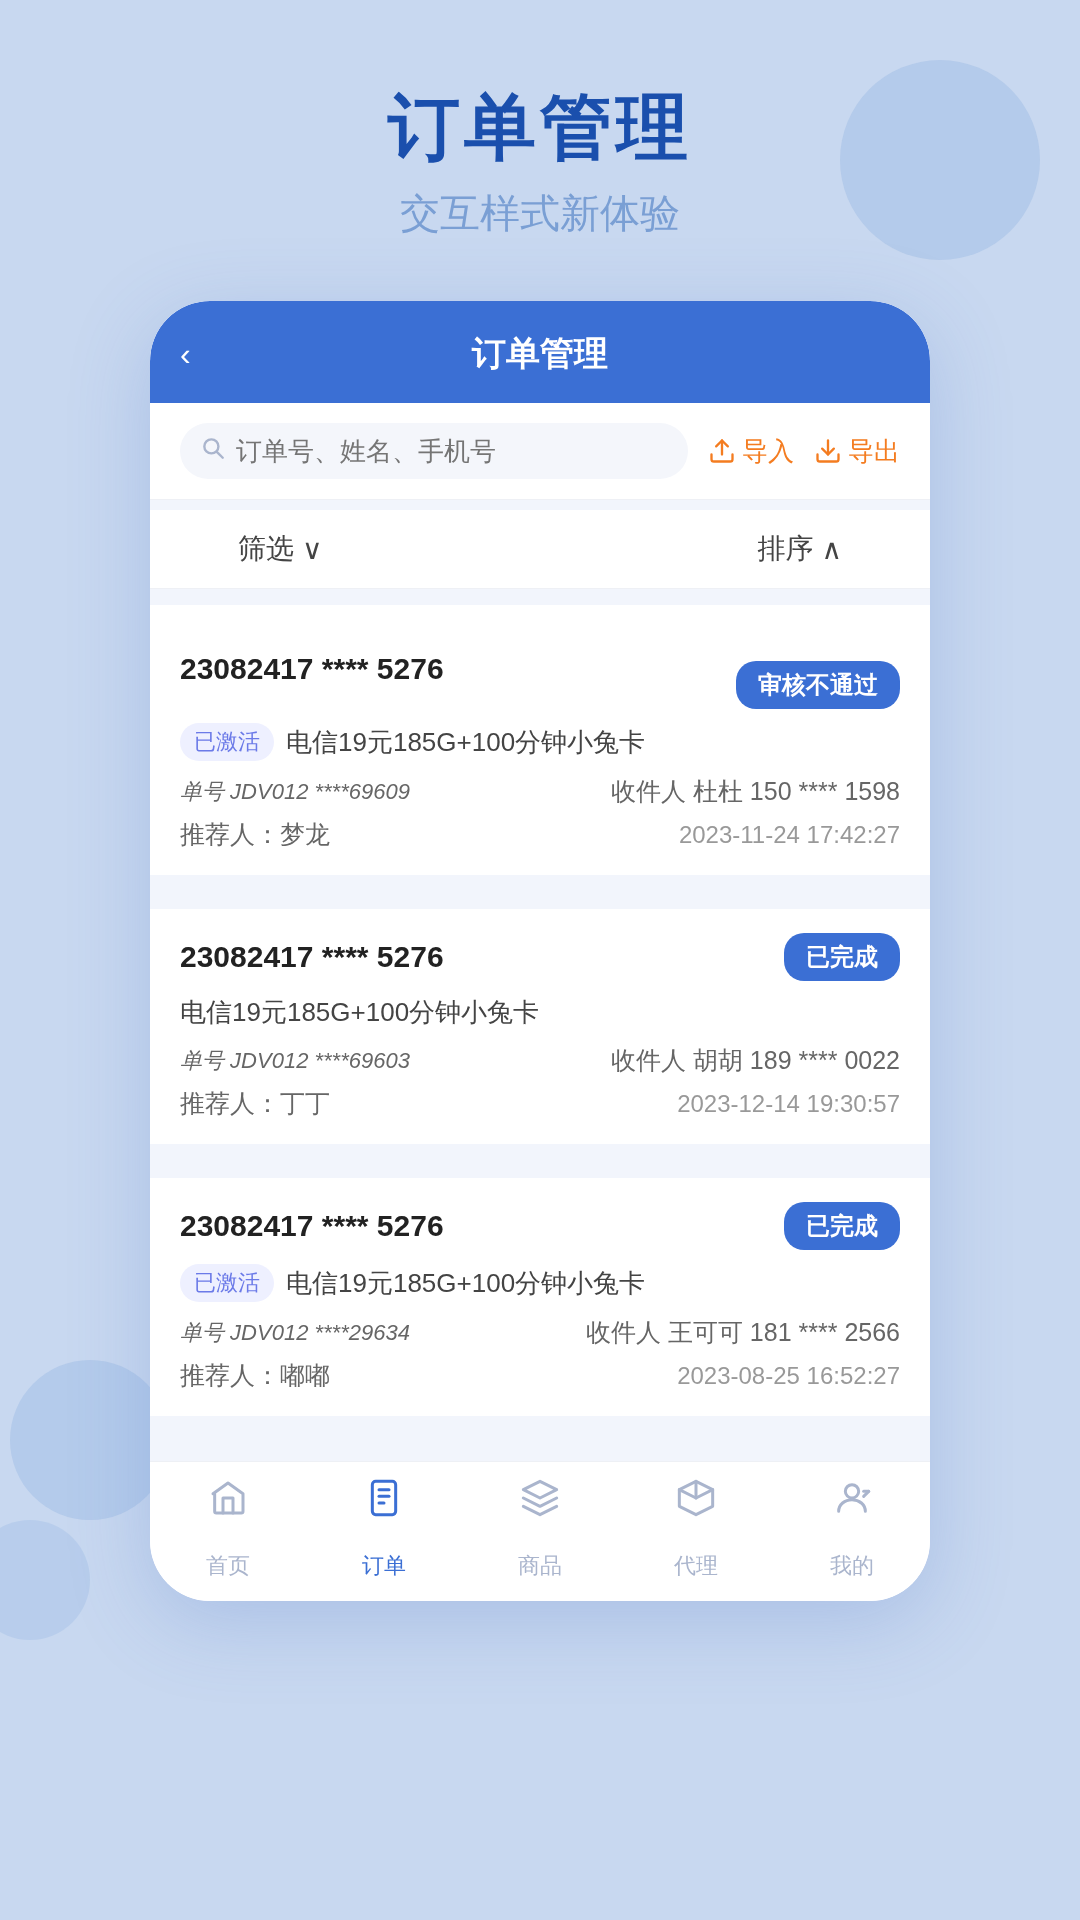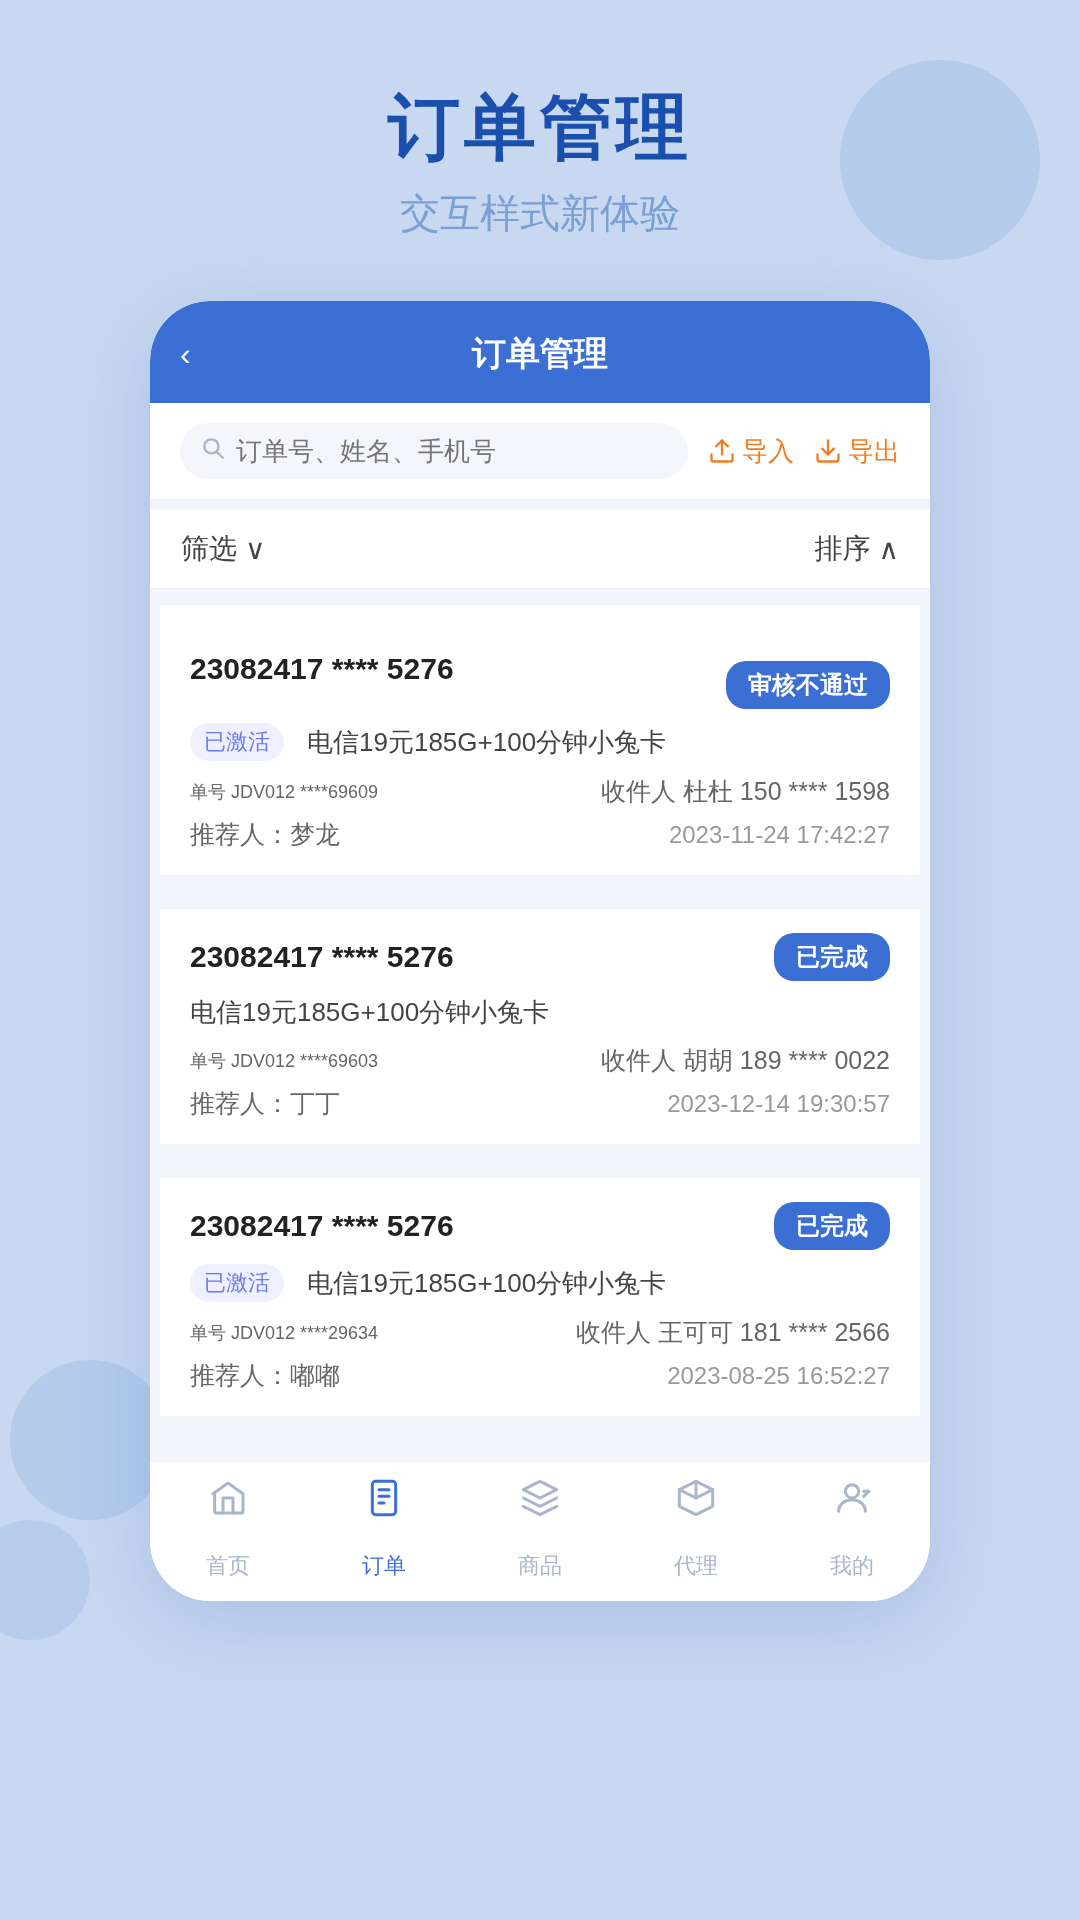--- a/index.html
+++ b/index.html
@@ -146,39 +146,39 @@
       gap: 6px;
       font-size: 26px;
       cursor: pointer;
       color: #f47c20;
       white-space: nowrap;
     }
 
     
     .filter-sort-bar {
       background: white;
-      padding: 20px 31px;
+      padding: 20px 88px;
       display: flex;
       justify-content: space-between;
       border-bottom: 1px solid #eef0f5;
       margin-top: 10px;
     }
     .filter-btn, .sort-btn {
       display: flex;
       align-items: center;
       gap: 8px;
       font-size: 28px;
       color: #444;
       cursor: pointer;
     }
 
     
     .order-list {
       flex: 1;
-      padding: 16px 10px;
+      padding: 16px 0;
       display: flex;
       flex-direction: column;
       gap: 12px;
     }
 
     
     .order-card {
       background: white;
       margin: 0 0;
       padding: 24px 30px;
@@ -200,21 +200,21 @@
       font-size: 24px;
       font-weight: 600;
       color: white;
     }
     .status-rejected { background: #3b6fd4; margin-top: 32px; }
     .status-done { background: #3b6fd4; }
 
     .product-line {
       display: flex;
       align-items: center;
-      gap: 23px;
+      gap: 12px;
       margin-bottom: 14px;
     }
     .activated-tag {
       background: #eef0ff;
       color: #6b7ae8;
       font-size: 22px;
       padding: 4px 14px;
       border-radius: 20px;
       white-space: nowrap;
     }
@@ -222,22 +222,23 @@
       font-size: 26px;
       color: #444;
     }
     .order-detail-row {
       display: flex;
       justify-content: space-between;
       align-items: center;
       margin-bottom: 10px;
     }
     .detail-label {
-      font-size: 18px;
+      font-size: 22px;
       color: #666;
+      font-style: italic;
     }
     .detail-value {
       font-size: 25px;
       color: #666;
     }
     .recommend-row {
       display: flex;
       justify-content: space-between;
       align-items: center;
     }

